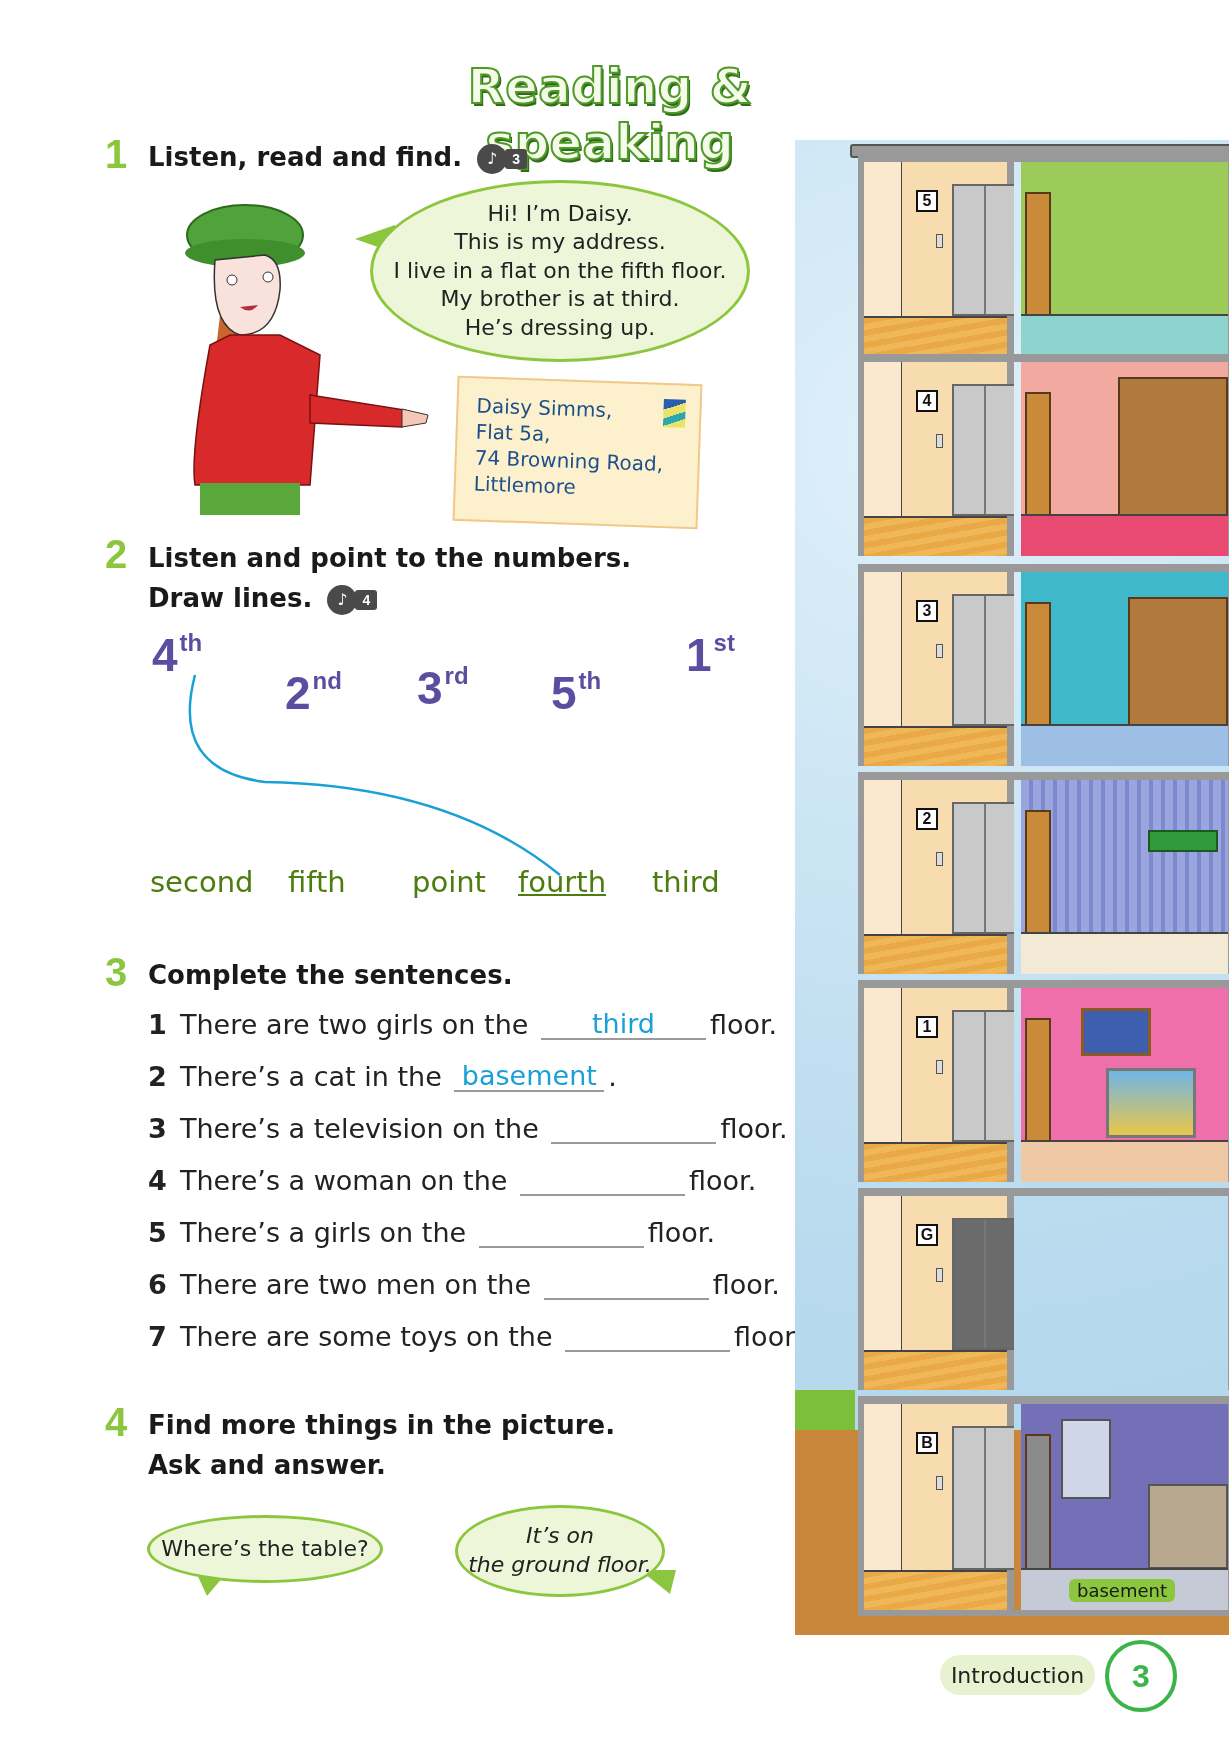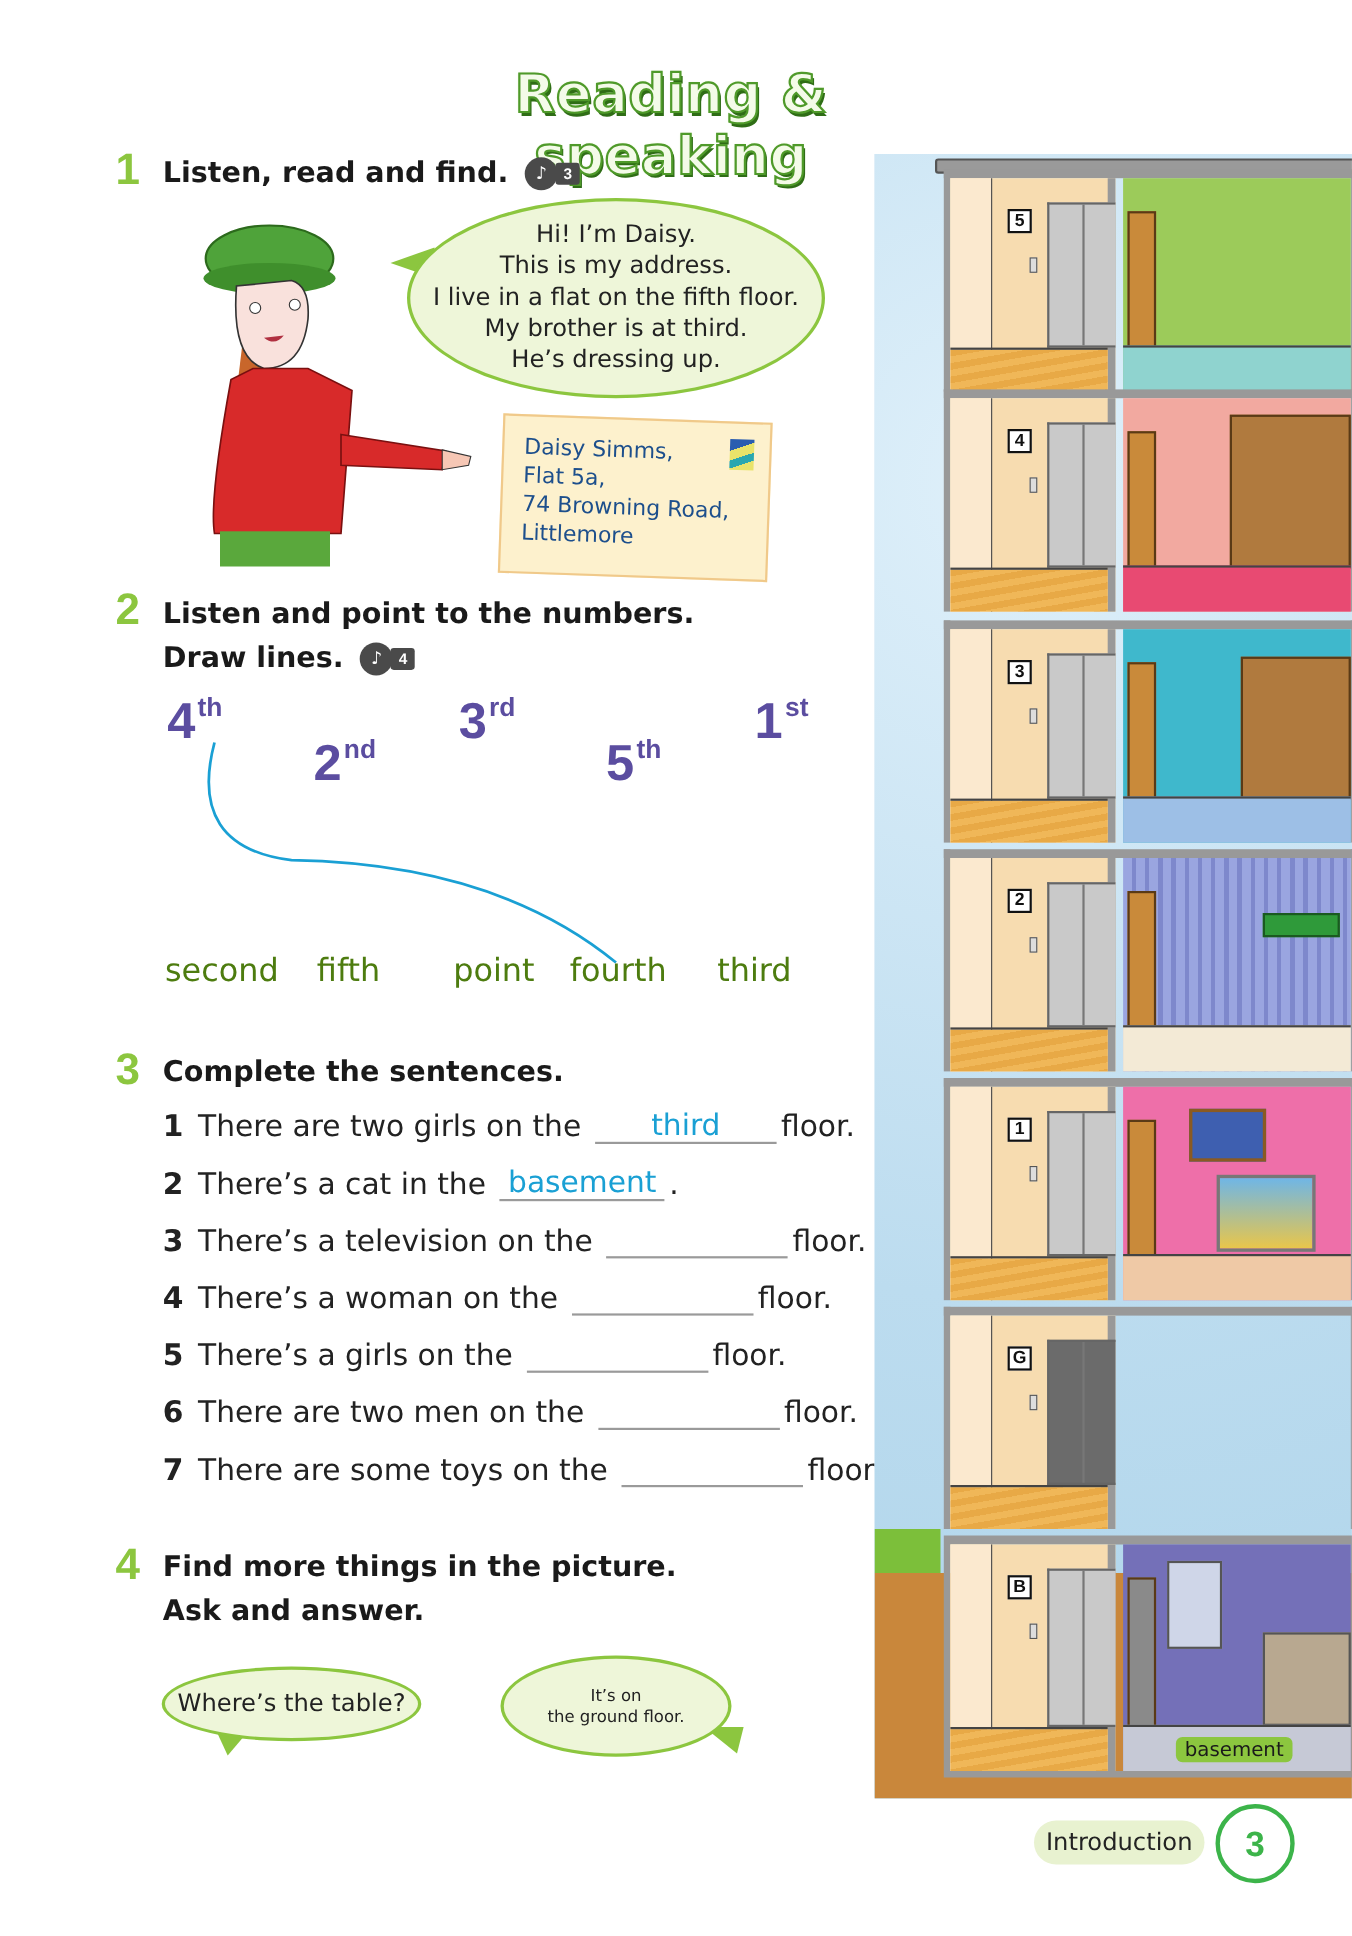--- a/index.html
+++ b/index.html
@@ -119,32 +119,32 @@
 <div class="abs sec-head" style="left:148px; top:583px;">
   <span>Draw lines.</span>
   <span class="audio">
     <span class="spk">♪</span>
     <span class="trk">4</span>
   </span>
 </div>
 
 <div class="abs ordinal" style="left:152px; top:628px;"><span>4</span><sup>th</sup></div>
 <div class="abs ordinal" style="left:285px; top:666px;"><span>2</span><sup>nd</sup></div>
-<div class="abs ordinal" style="left:417px; top:628px;text-align:right;"><span>3</span><sup>rd</sup></div>
+<div class="abs ordinal" style="left:417px; top:661px;text-align:right;"><span>3</span><sup>rd</sup></div>
 <div class="abs ordinal" style="left:551px; top:666px;"><span>5</span><sup>th</sup></div>
 <div class="abs ordinal" style="left:686px; top:628px;"><span>1</span><sup>st</sup></div>
 
 <svg class="abs" style="left:150px; top:660px;" width="420" height="220">
   <path d="M45 15 Q20 110 115 122 Q300 125 410 215" fill="none" stroke="#1aa0d4" stroke-width="2.5"></path>
 </svg>
 
 <div class="abs word" style="left:150px; top:865px;">second</div>
 <div class="abs word" style="left:288px; top:865px;">fifth</div>
 <div class="abs word" style="left:412px; top:865px;">point</div>
-<div class="abs word" style="left:518px; top:865px;">fourth</div>
+<div class="abs word" style="left:518px; top:865px;text-decoration:underline;">fourth</div>
 <div class="abs word" style="left:652px; top:865px;">third</div>
 
 <div class="abs sec-num" style="left:105px; top:950px;">3</div>
 <div class="abs sec-head" style="left:148px; top:960px;">Complete the sentences.</div>
 
 <div class="abs sentence" style="left:148px; top:1008px;">
   <span class="n">1</span><span>There are two girls on the</span>
   <span class="blank" style="width:165px;">third</span><span>floor.</span>
 </div>
 <div class="abs sentence" style="left:148px; top:1060px;">
@@ -175,21 +175,21 @@
 <div class="abs sec-num" style="left:105px; top:1400px;">4</div>
 <div class="abs sec-head" style="left:148px; top:1410px;">Find more things in the picture.</div>
 <div class="abs sec-head" style="left:148px; top:1450px;">Ask and answer.</div>
 
 <div class="abs" style="left:195px; top:1570px; width:0; height:0; border-left:12px solid transparent; border-right:22px solid transparent; border-top:26px solid #8cc63f;"></div>
 <div class="abs bubble" style="left:147px; top:1515px; width:236px; height:68px; font-size:22px;">
   <div>Where’s the table?</div>
 </div>
 
 <div class="abs" style="left:640px; top:1570px; width:0; height:0; border-left:30px solid transparent; border-right:6px solid transparent; border-top:24px solid #8cc63f;"></div>
-<div class="abs bubble" style="left:455px; top:1505px; width:210px; height:92px; font-size:15px;">
+<div class="abs bubble" style="left:455px; top:1505px; width:210px; height:92px; font-size:22px;font-style:italic;">
   <div>It’s on</div>
   <div>the ground floor.</div>
 </div>
 
 <div class="abs building">
   <div class="sky-tex"></div>
   <div class="grass"></div>
   <div class="ground-earth"></div>
   <div class="bldg">
     <div class="roof"></div>

